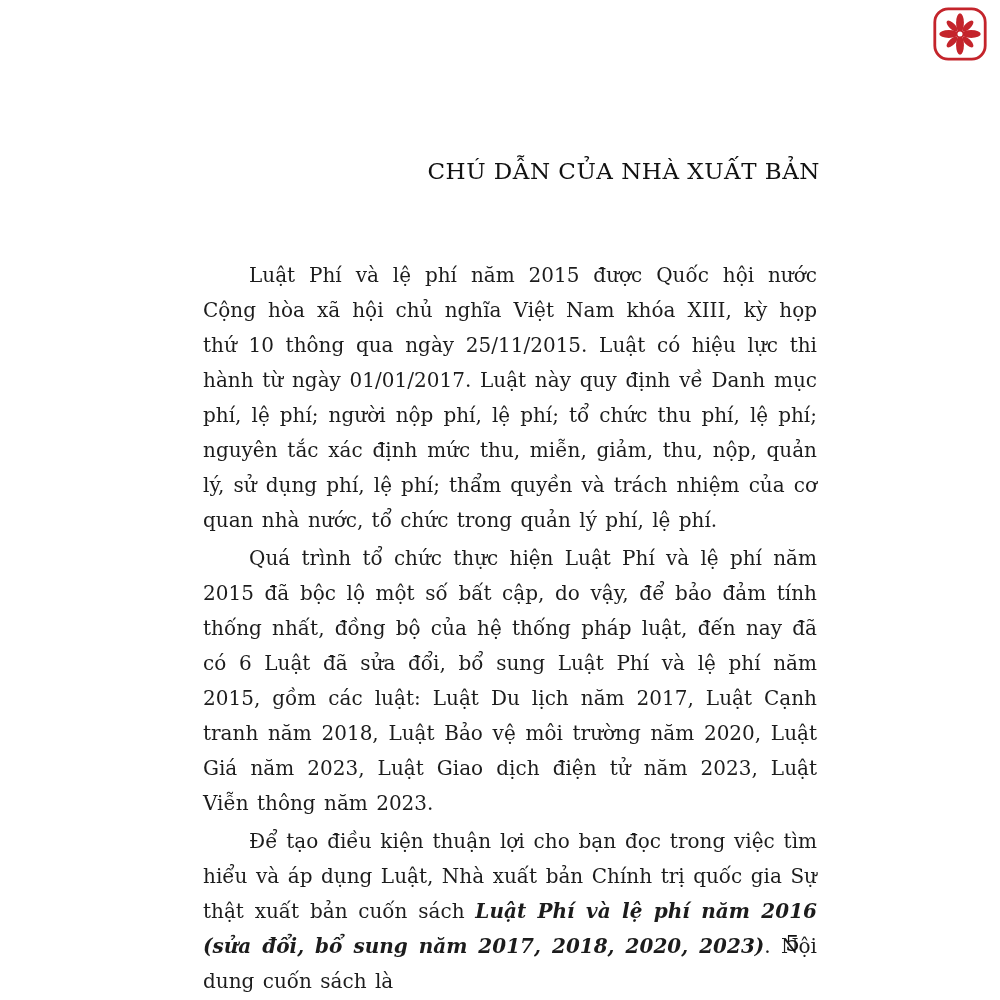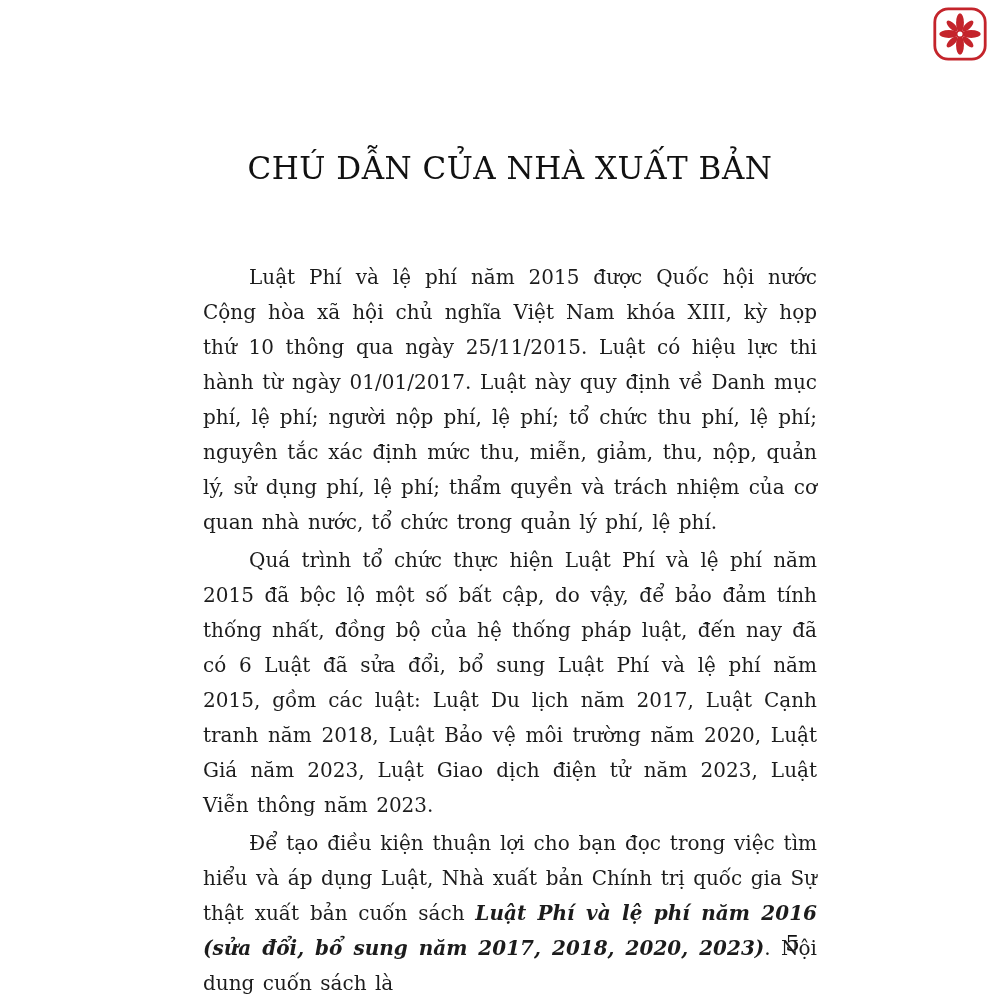--- a/index.html
+++ b/index.html
@@ -28,24 +28,24 @@
     height: 100%;
     display: block;
   }
   .content {
     position: absolute;
     left: 200px;
     top: 150px;
     width: 620px;
   }
   .title {
-    margin: 0 0 74px 0;
-    font-size: 31px;
+    margin: 8px 0 74px 0;
+    font-size: 23px;
     font-weight: normal;
-    text-align: center;
+    text-align: right;
     letter-spacing: 0.5px;
     color: #111111;
     white-space: nowrap;
   }
   .para {
     margin: 3px;
     font-size: 20px;
     line-height: 35px;
     text-align: justify;
     text-indent: 46px;

